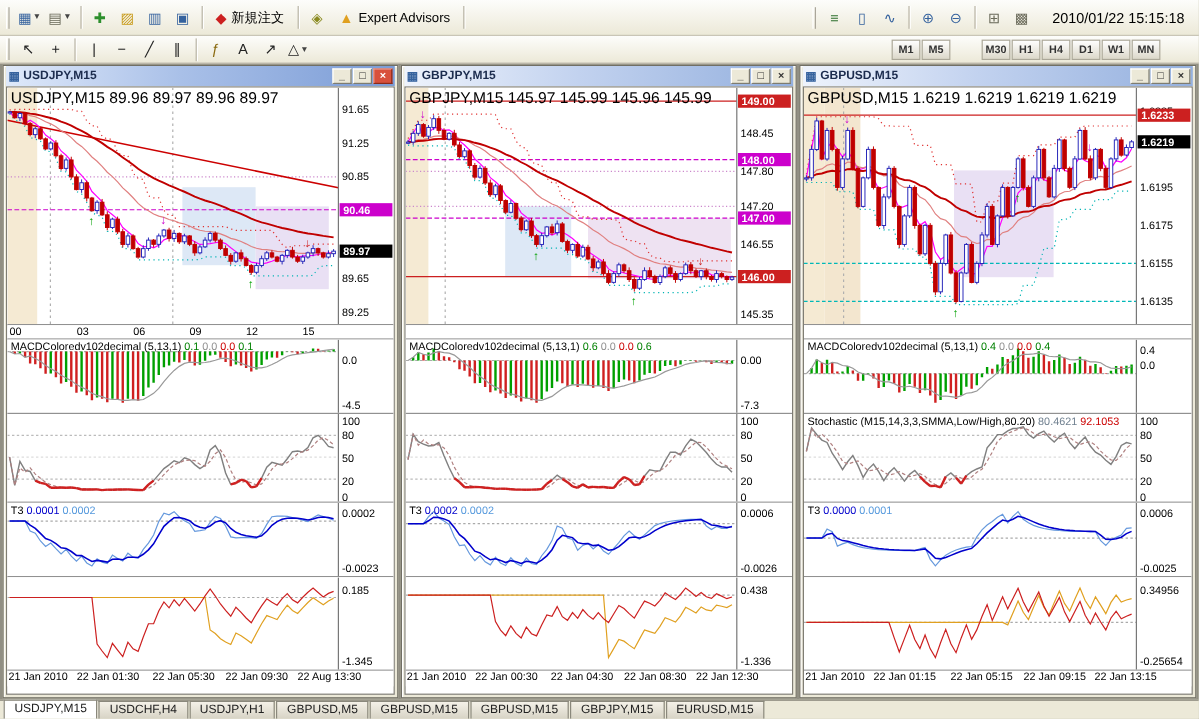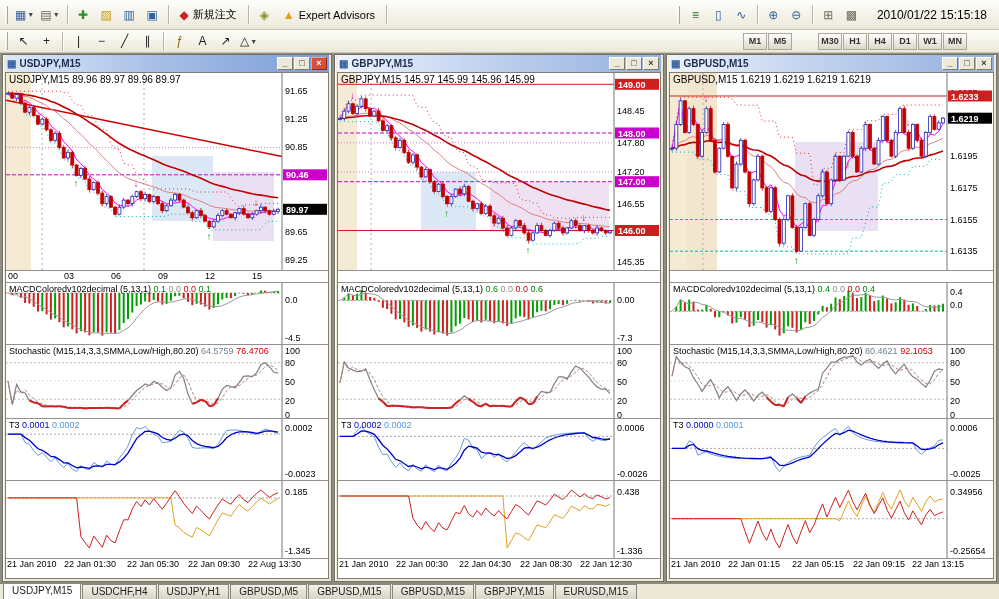--- a/index.html
+++ b/index.html
@@ -45,21 +45,21 @@
   .ticon { font-size:10px; color:#35629e; }
   .ttl { flex:1; white-space:nowrap; overflow:hidden; }
   .wbs { display:flex; gap:1px; }
   .wb { width:16px; height:13px; text-align:center; line-height:11px; font-size:9px;
     font-weight:bold; color:#333; background:#ece9d8;
     border:1px solid #fff; border-right-color:#7e7c70; border-bottom-color:#7e7c70; }
   .win.act .wb.cl { background:#d8503c; color:#fff; border-color:#e8a090; border-right-color:#8c2a1a; border-bottom-color:#8c2a1a; }
   .wclient { flex:1; background:#fff; border:1px solid #7f7d74; position:relative; overflow:hidden; }
   .pane { position:relative; border-bottom:1px solid #919191; overflow:hidden; background:#fff; }
   .pane svg { display:block; }
-  .phead { position:absolute; top:1px; left:3px; font-size:10px; color:#000; white-space:nowrap; }
+  .phead { position:absolute; top:1px; left:3px; font-size:13px; color:#000; white-space:nowrap; }
   .ilab { position:absolute; top:1px; left:3px; font-size:9px; white-space:nowrap; overflow:hidden; max-width:100%; }
   .scalerow, .timerow { position:relative; height:12px; font-size:9px; color:#000;
     border-bottom:1px solid #919191; background:#fff; overflow:hidden; }
   .timerow { height:13px; border-bottom:none; }
   .scalerow span, .timerow span { position:absolute; top:0; white-space:nowrap; }
   svg text { font-family:"Liberation Sans", sans-serif; }
   
   .tabbar { height:16px; background:#ece9d8; border-top:1px solid #8a887c;
     display:flex; align-items:flex-end; padding-left:3px; }
   .tab { font-size:10px; padding:1px 8px 1px; margin-right:1px; color:#222;
@@ -481,21 +481,20 @@
             <line x1="199.1" y1="55.9" x2="203.4" y2="61.2" stroke="#d02020" stroke-width="2"></line>
             <line x1="203.4" y1="61.2" x2="207.7" y2="60.3" stroke="#d02020" stroke-width="2"></line>
             <line x1="207.7" y1="60.3" x2="212.0" y2="53.4" stroke="#d02020" stroke-width="2"></line>
             <line x1="276" x2="276" y1="0" y2="74" stroke="#777"></line>
             <text x="279" y="8.9" font-size="9" fill="#000">100</text>
             <text x="279" y="20.8" font-size="9" fill="#000">80</text>
             <text x="279" y="40.0" font-size="9" fill="#000">50</text>
             <text x="279" y="59.2" font-size="9" fill="#000">20</text>
             <text x="279" y="72.6" font-size="9" fill="#000">0</text>
           </svg>
-          <div class="ilab"><span style="color:#000000">Stochastic (M15,14,3,3,SMMA,Low/High,80.20) </span><span style="color:#708090">64.5759 </span><span style="color:#cc0000">76.4706</span></div>
         </div>
         <div class="pane" style="height: 62px;">
           <svg width="322" height="62">
             <line x1="0" x2="276" y1="15.2" y2="15.2" stroke="#aaaaaa" stroke-dasharray="2 2"></line>
             <path d="M2.0 15.2L6.3 15.2L10.6 15.2L14.9 15.2L19.1 23.6L23.4 25.3L27.7 31.8L32.0 36.4L36.3 33.5L40.6 38.2L44.9 42.6L49.1 38.8L53.4 44.5L57.7 48.6L62.0 44.4L66.3 50.1L70.6 52.6L74.9 46.6L79.1 49.5L83.4 50.6L87.7 43.6L92.0 46.4L96.3 48.4L100.6 42.0L104.9 45.3L109.1 46.0L113.4 38.8L117.7 33.6L122.0 26.8L126.3 15.7L130.6 8.7L134.9 10.0L139.1 7.4L143.4 11.8L147.7 15.0L152.0 17.2L156.3 23.8L160.6 23.2L164.9 22.5L169.1 16.4L173.4 11.4L177.7 13.1L182.0 19.3L186.3 28.4L190.6 29.3L194.9 29.0L199.1 28.8L203.4 29.0L207.7 29.7L212.0 25.6L216.3 18.0L220.6 11.6L224.9 11.1L229.1 11.0L233.4 11.3L237.7 12.4L242.0 13.2L246.3 14.4L250.6 15.6L254.9 12.4L259.1 10.1L263.4 11.5L267.7 12.9L272.0 14.5" fill="none" stroke="#6699dd" stroke-width="1"></path>
             <path d="M2.0 15.2L6.3 15.2L10.6 15.2L14.9 15.2L19.1 18.6L23.4 21.3L27.7 25.5L32.0 29.8L36.3 31.3L40.6 34.1L44.9 37.5L49.1 38.0L53.4 40.6L57.7 43.8L62.0 44.0L66.3 46.5L70.6 48.9L74.9 48.0L79.1 48.6L83.4 49.4L87.7 47.1L92.0 46.8L96.3 47.4L100.6 45.3L104.9 45.3L109.1 45.6L113.4 42.9L117.7 39.2L122.0 34.2L126.3 26.8L130.6 19.6L134.9 15.7L139.1 12.4L143.4 12.2L147.7 13.3L152.0 14.9L156.3 18.5L160.6 20.4L164.9 21.2L169.1 19.3L173.4 16.1L177.7 14.9L182.0 16.7L186.3 21.4L190.6 24.6L194.9 26.4L199.1 27.4L203.4 28.0L207.7 28.7L212.0 27.5L216.3 23.7L220.6 18.8L224.9 15.7L229.1 13.8L233.4 12.8L237.7 12.7L242.0 12.9L246.3 13.5L250.6 14.3L254.9 13.5L259.1 12.2L263.4 11.9L267.7 12.3L272.0 13.2" fill="none" stroke="#0000cc" stroke-width="1.3"></path>
             <line x1="276" x2="276" y1="0" y2="62" stroke="#777"></line>
             <text x="279" y="11.7" font-size="9" fill="#000">0.0002</text>
             <text x="279" y="57.6" font-size="9" fill="#000">-0.0023</text>
           </svg>

